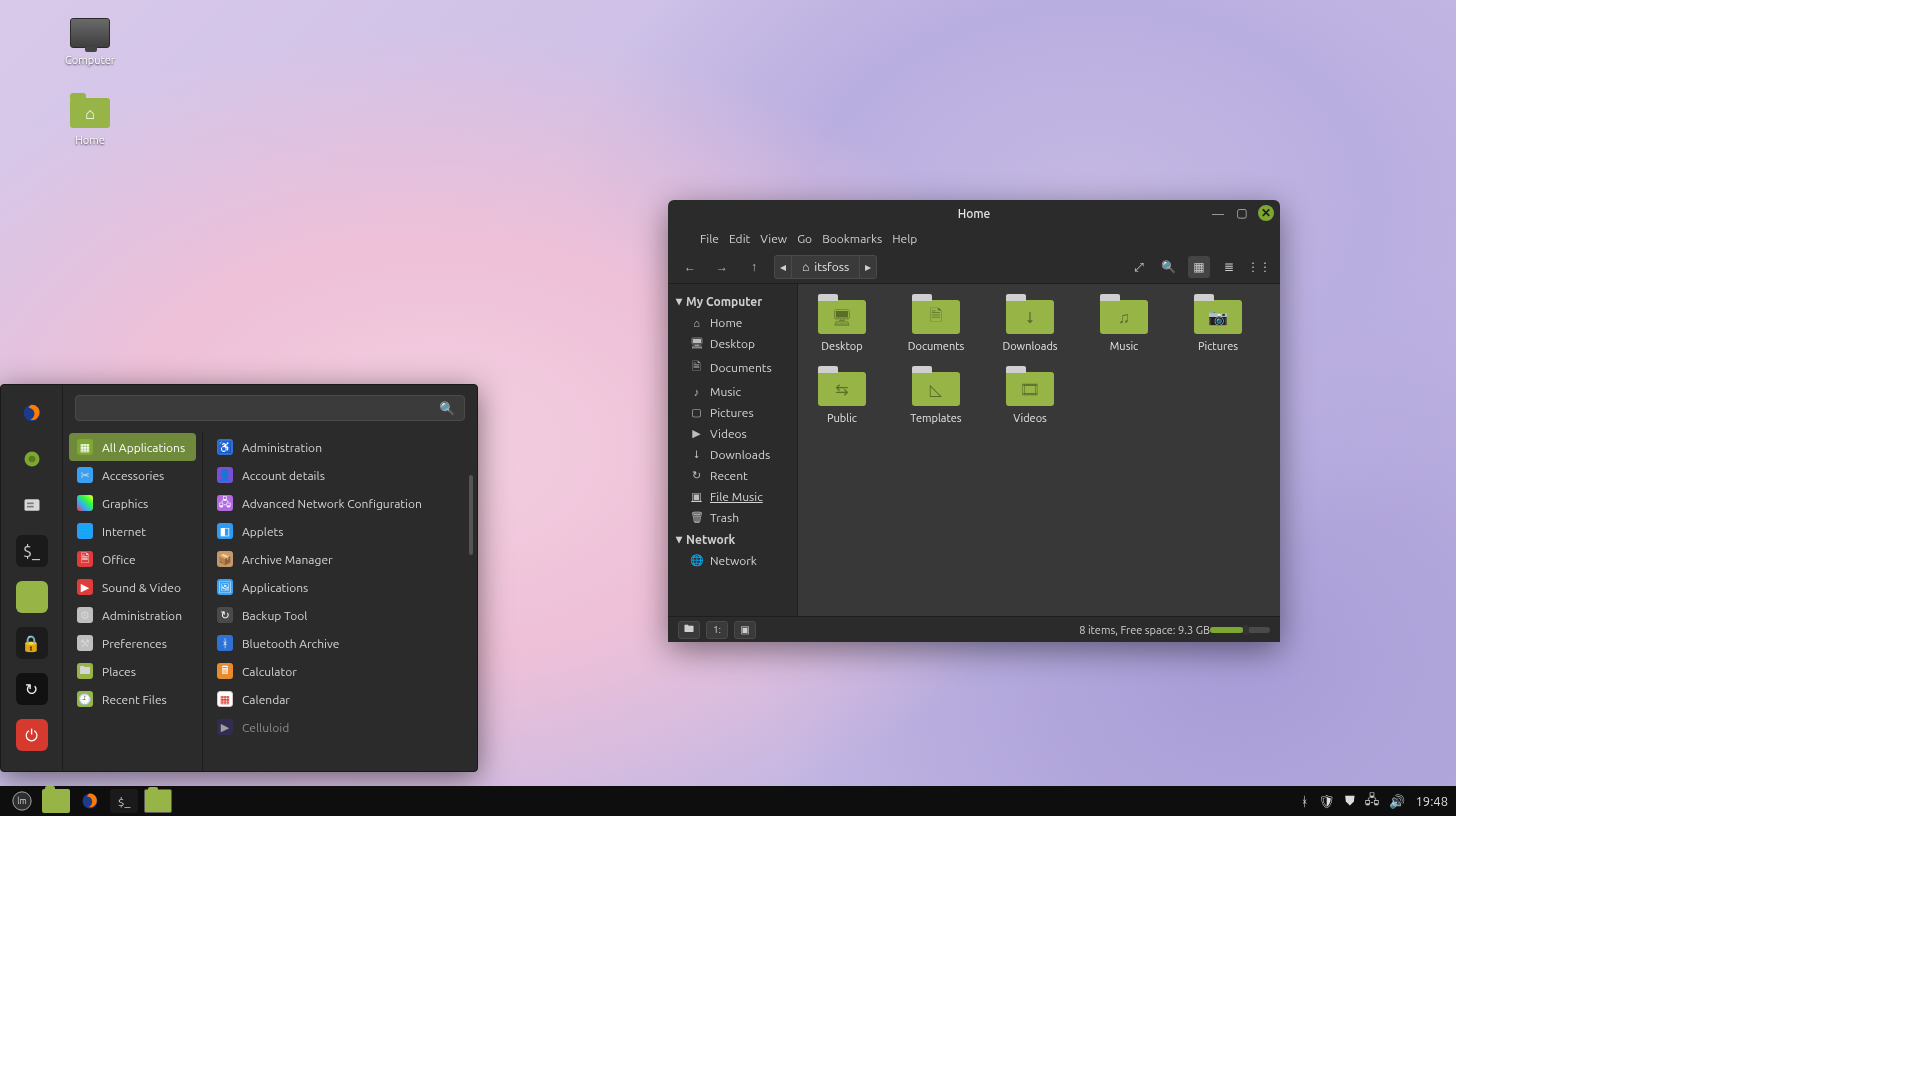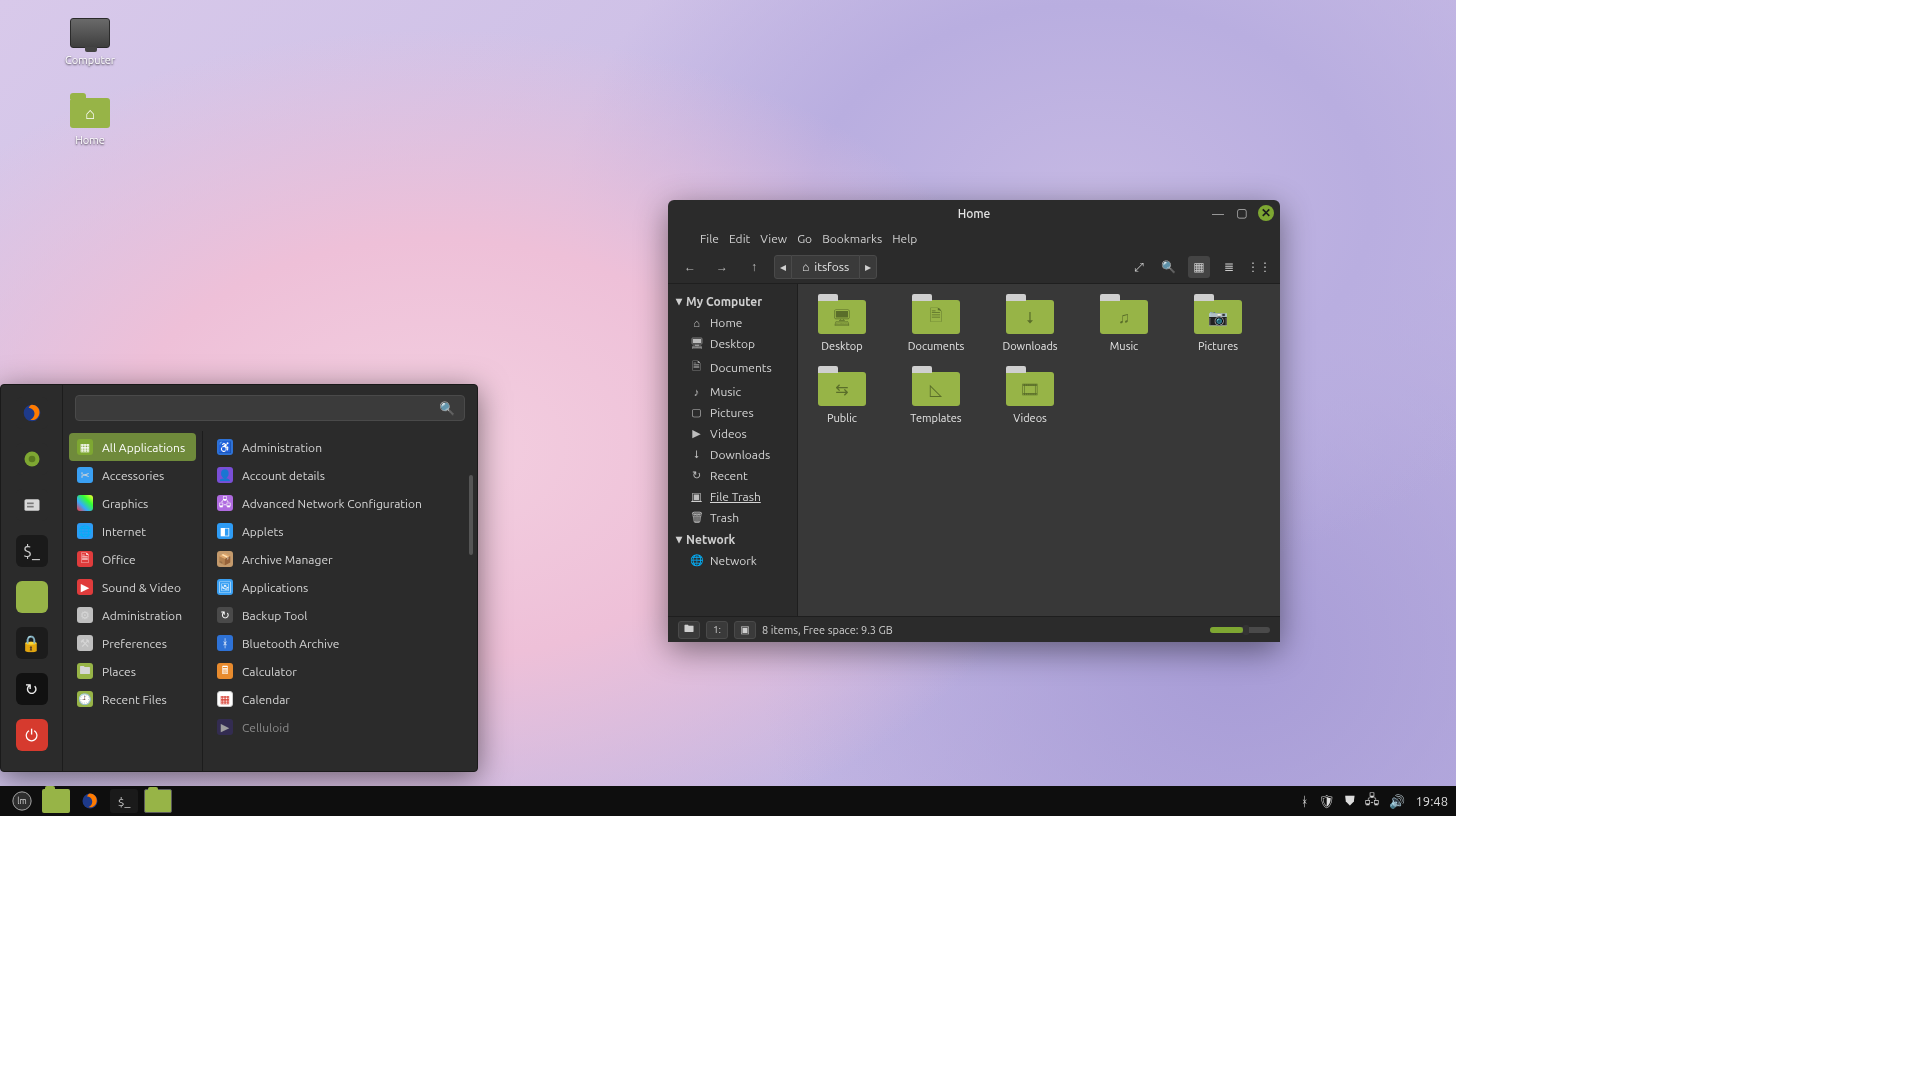--- a/index.html
+++ b/index.html
@@ -61,21 +61,21 @@
 
 #fm-content { flex:1; padding:16px 12px; display:flex; flex-wrap:wrap; align-content:flex-start; gap:20px 30px; background:#383838; overflow:auto; }
 .folder { width:64px; text-align:center; cursor:pointer; }
 .folder .ficon { width:48px; height:34px; margin:0 auto 6px auto; background:#97b447; border-radius:0 3px 3px 3px; position:relative; }
 .folder .ficon:before { content:""; position:absolute; top:-6px; left:0; width:20px; height:7px; background:#cfcfcf; border-radius:2px 2px 0 0; }
 .folder .ficon .ov { position:absolute; inset:0; display:flex; align-items:center; justify-content:center; color:#5a6e2a; font-size:16px; }
 .folder .flabel { font-size:11px; color:#e5e5e5; }
 
 #fm-status { height:26px; display:flex; align-items:center; padding:0 10px; border-top:1px solid #1e1e1e; background:#2b2b2b; color:#cfcfcf; font-size:11px;}
 #fm-status .sbtn { width:22px; height:18px; background:#3a3a3a; border:1px solid #4a4a4a; border-radius:3px; display:flex; align-items:center; justify-content:center; margin-right:6px; cursor:pointer; font-size:10px;}
-#fm-status .txt { flex:1; text-align:left; }
+#fm-status .txt { flex:1; text-align:right; }
 .zoom { width:60px; height:6px; background:#4a4a4a; border-radius:3px; position:relative; }
 .zoom:before { content:""; position:absolute; left:0; top:0; height:100%; width:55%; background:#7ea732; border-radius:3px;}
 .zoom:after { content:""; position:absolute; left:55%; top:-2px; width:6px; height:10px; background:#333; border-radius:2px;}
 
 
 #startmenu {
   position:absolute; left:0; top:384px; width:478px; height:388px;
   background:#2b2b2b; border:1px solid #1a1a1a; border-radius:4px; color:#d6d6d6;
   display:flex; box-shadow:0 6px 30px rgba(0,0,0,.5);
 }
@@ -190,21 +190,21 @@
         <div class="sb-item">
             <span class="ic">⭣</span>
             <span>Downloads</span>
           </div>
         <div class="sb-item">
             <span class="ic">↻</span>
             <span>Recent</span>
           </div>
         <div class="sb-item sel">
             <span class="ic">▣</span>
-            <span>File Trash</span>
+            <span>File Music</span>
           </div>
         <div class="sb-item">
             <span class="ic">🗑</span>
             <span>Trash</span>
           </div>
         <div class="sb-header">
             <span>▾</span>
             <span>Network</span>
           </div>
         <div class="sb-item">

